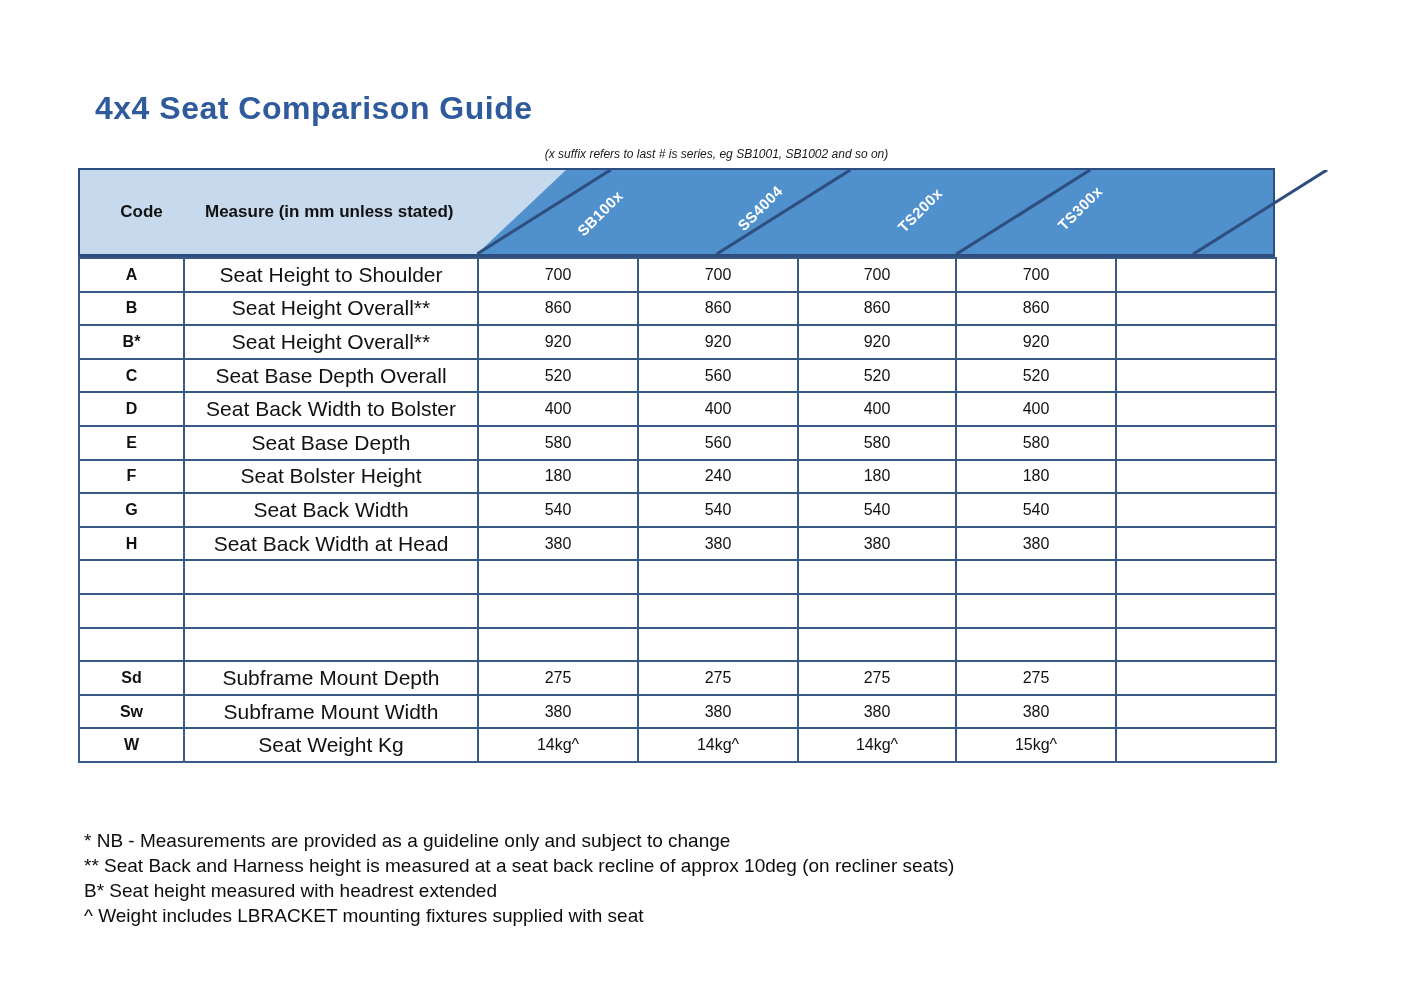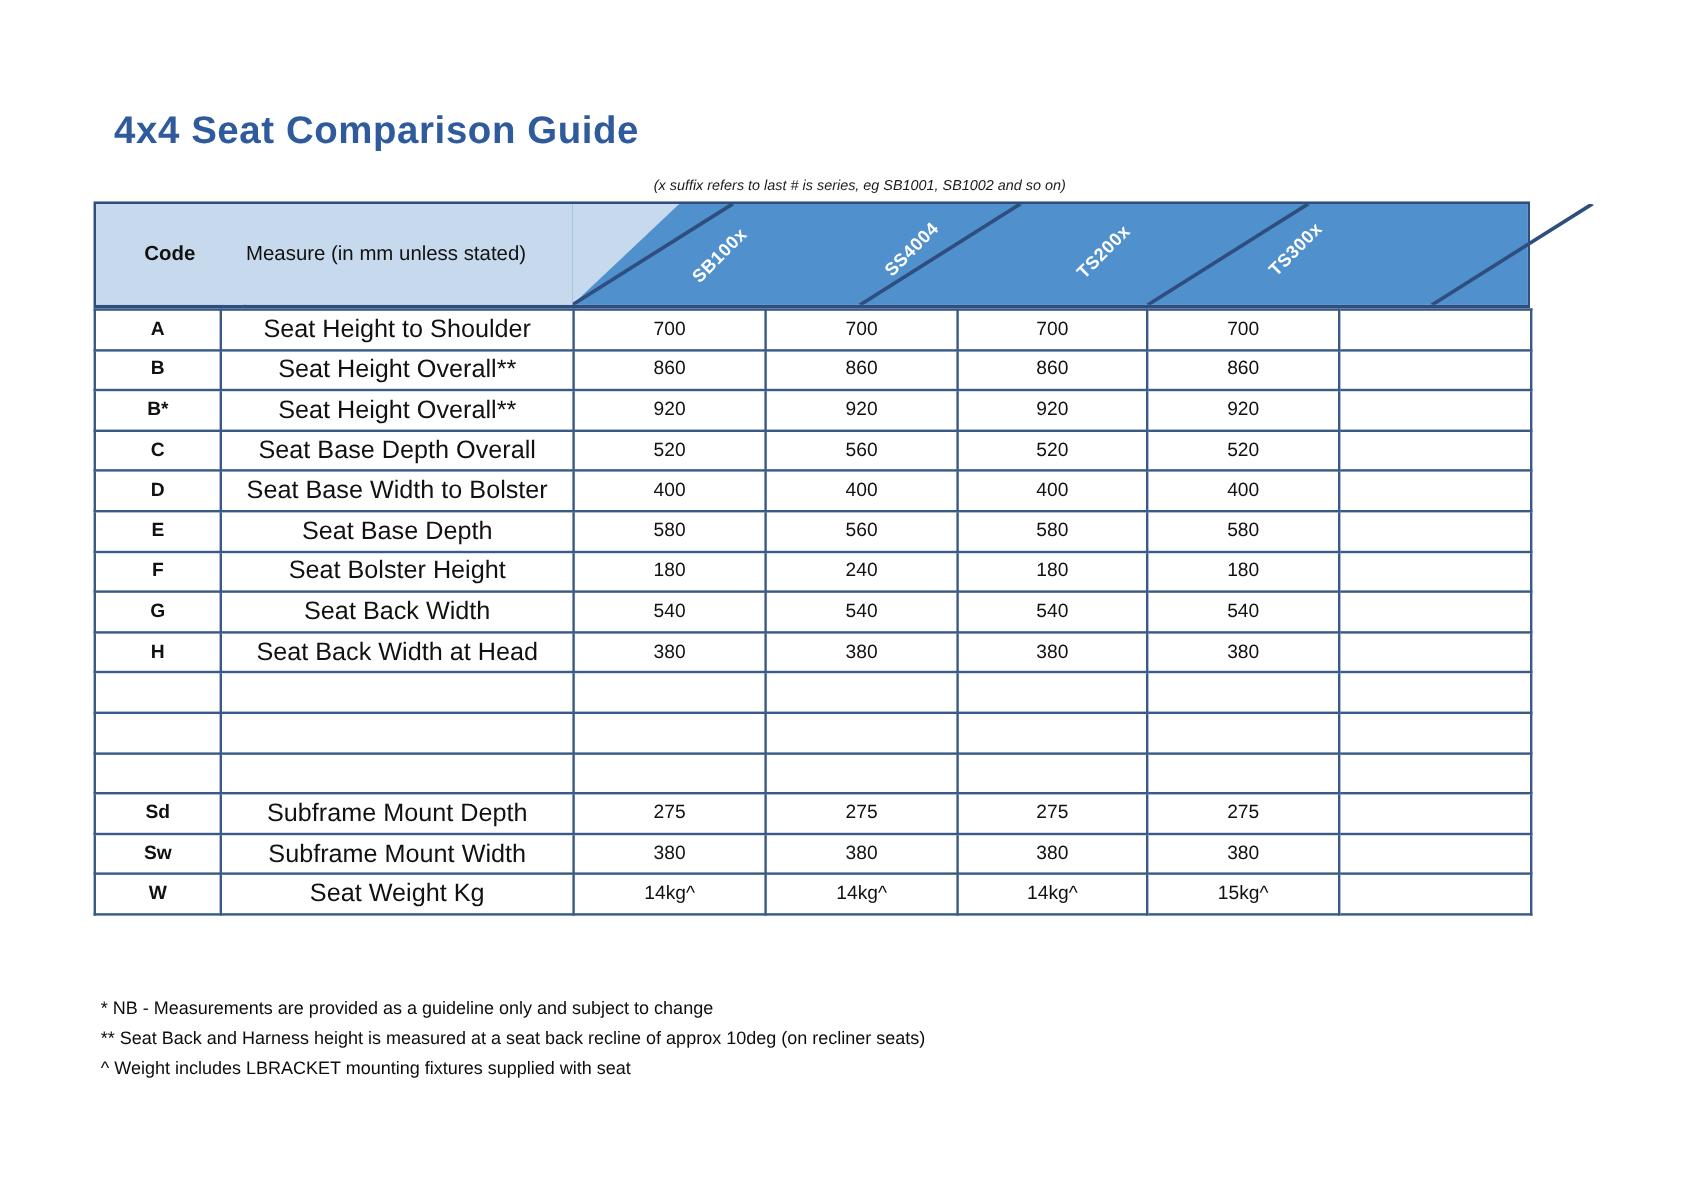--- a/index.html
+++ b/index.html
@@ -36,21 +36,21 @@
     position:absolute;left:0;top:0;width:125px;height:100%;
     background:var(--header-light-blue);
     border-right:2px solid var(--border-dark);
     display:flex;align-items:center;justify-content:center;
     font-weight:bold;font-size:17px;color:#111;
   }
   .th-measure{
     position:absolute;left:107px;top:0;width:290px;height:100%;
     background:var(--header-light-blue);
     display:flex;align-items:center;
-    padding-left:18px;font-weight:normal;font-size:17px;color:#111;
+    padding-left:18px;font-weight:bold;font-size:17px;color:#111;
   }
   .th-band{
     position:absolute;left:397px;right:0;top:0;bottom:0;
     background:var(--header-mid-blue);
   }
   .th-light-triangle{
     position:absolute;left:397px;top:0;width:89px;height:100%;
     background:var(--header-light-blue);
     -webkit-clip-path:polygon(0 0,100% 0,0 100%);
     clip-path:polygon(0 0,100% 0,0 100%);
@@ -66,21 +66,21 @@
     border:2px solid var(--border-dark);border-top:none;
   }
   .body-table td{
     border:2px solid var(--cell-border);
     height:33.6px;text-align:center;font-size:16px;color:#111;
     background:#ffffff;overflow:hidden;white-space:nowrap;
   }
   .body-table td.code{font-weight:bold;}
   .body-table td.measure{font-size:21px;}
   
-  .notes{position:absolute;left:84px;top:828px;font-size:15px;color:#0d0d0d;}
+  .notes{position:absolute;left:84px;top:828px;font-size:19px;color:#0d0d0d;}
   .notes .note-line{height:25px;line-height:25px;white-space:nowrap;}
 </style>
 </head>
 <body>
 
 <div class="page-title">4x4 Seat Comparison Guide</div>
 <div class="page-subtitle">(x suffix refers to last # is series, eg SB1001, SB1002 and so on)</div>
 
 <div class="table-wrap">
 
@@ -144,21 +144,21 @@
           <td class="code">C</td>
           <td class="measure">Seat Base Depth Overall</td>
           <td class="val">520</td>
           <td class="val">560</td>
           <td class="val">520</td>
           <td class="val">520</td>
           <td class="val"></td>
         </tr>
         <tr>
           <td class="code">D</td>
-          <td class="measure">Seat Base Width to Bolster</td>
+          <td class="measure">Seat Back Width to Bolster</td>
           <td class="val">400</td>
           <td class="val">400</td>
           <td class="val">400</td>
           <td class="val">400</td>
           <td class="val"></td>
         </tr>
         <tr>
           <td class="code">E</td>
           <td class="measure">Seat Base Depth</td>
           <td class="val">580</td>
@@ -249,14 +249,15 @@
           <td class="val"></td>
         </tr>
       </tbody>
   </table>
 
 </div>
 
 <div class="notes">
   <div class="note-line">* NB - Measurements are provided as a guideline only and subject to change</div>
   <div class="note-line">** Seat Back and Harness height is measured at a seat back recline of approx 10deg (on recliner seats)</div>
+  <div class="note-line">B* Seat height measured with headrest extended</div>
   <div class="note-line">^ Weight includes LBRACKET mounting fixtures supplied with seat</div>
 </div>
 
 </body></html>

